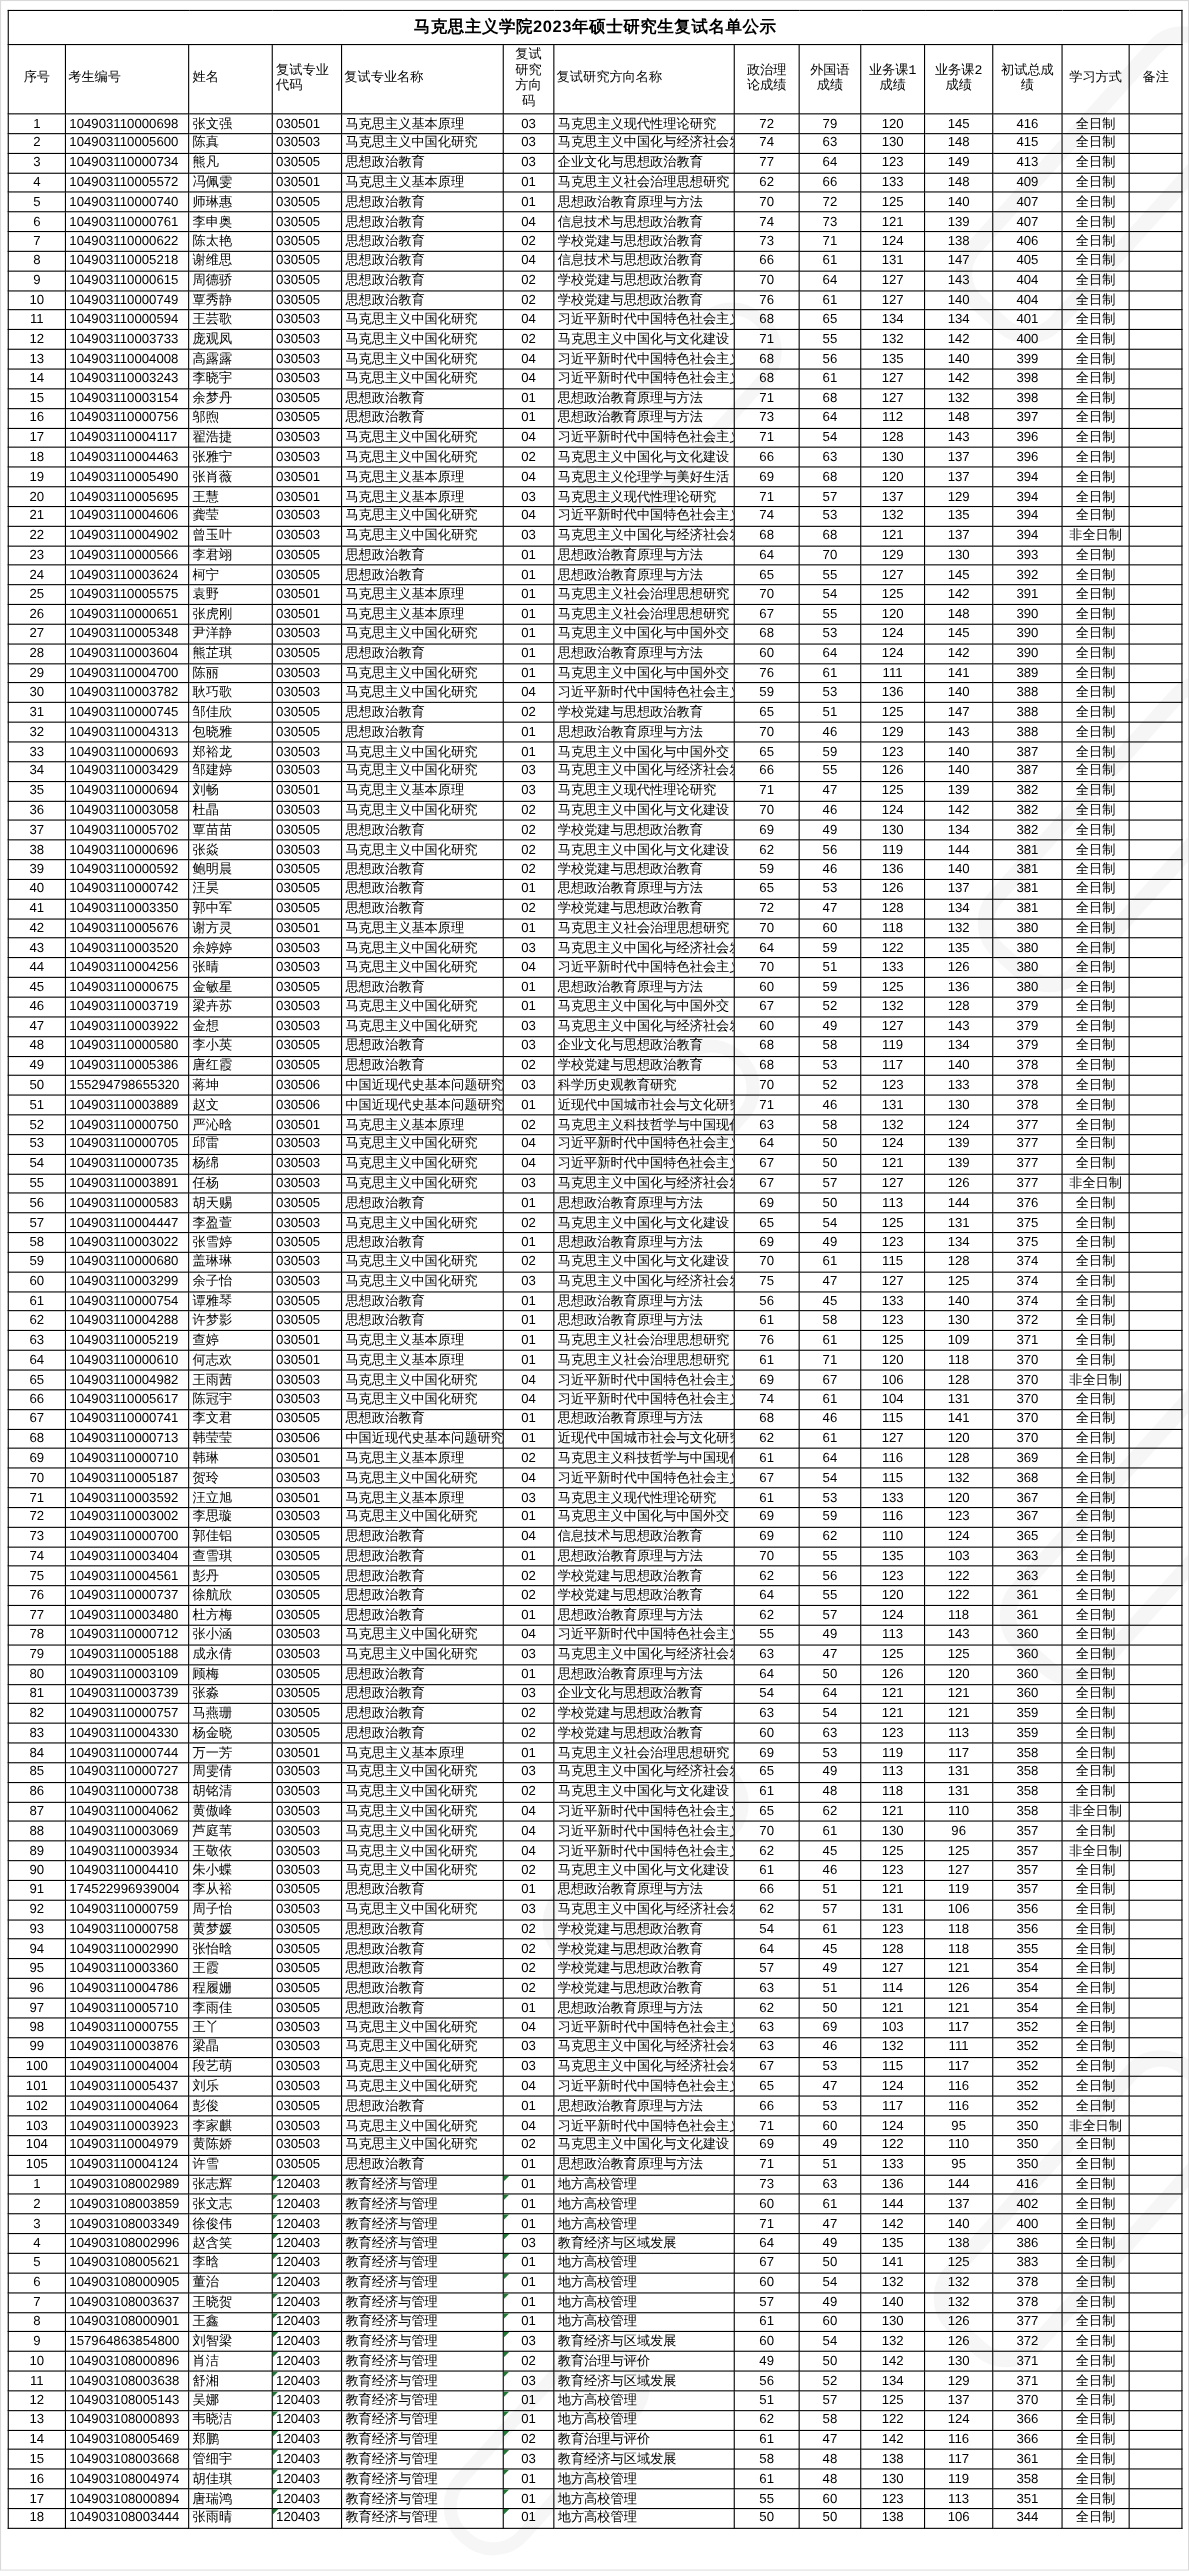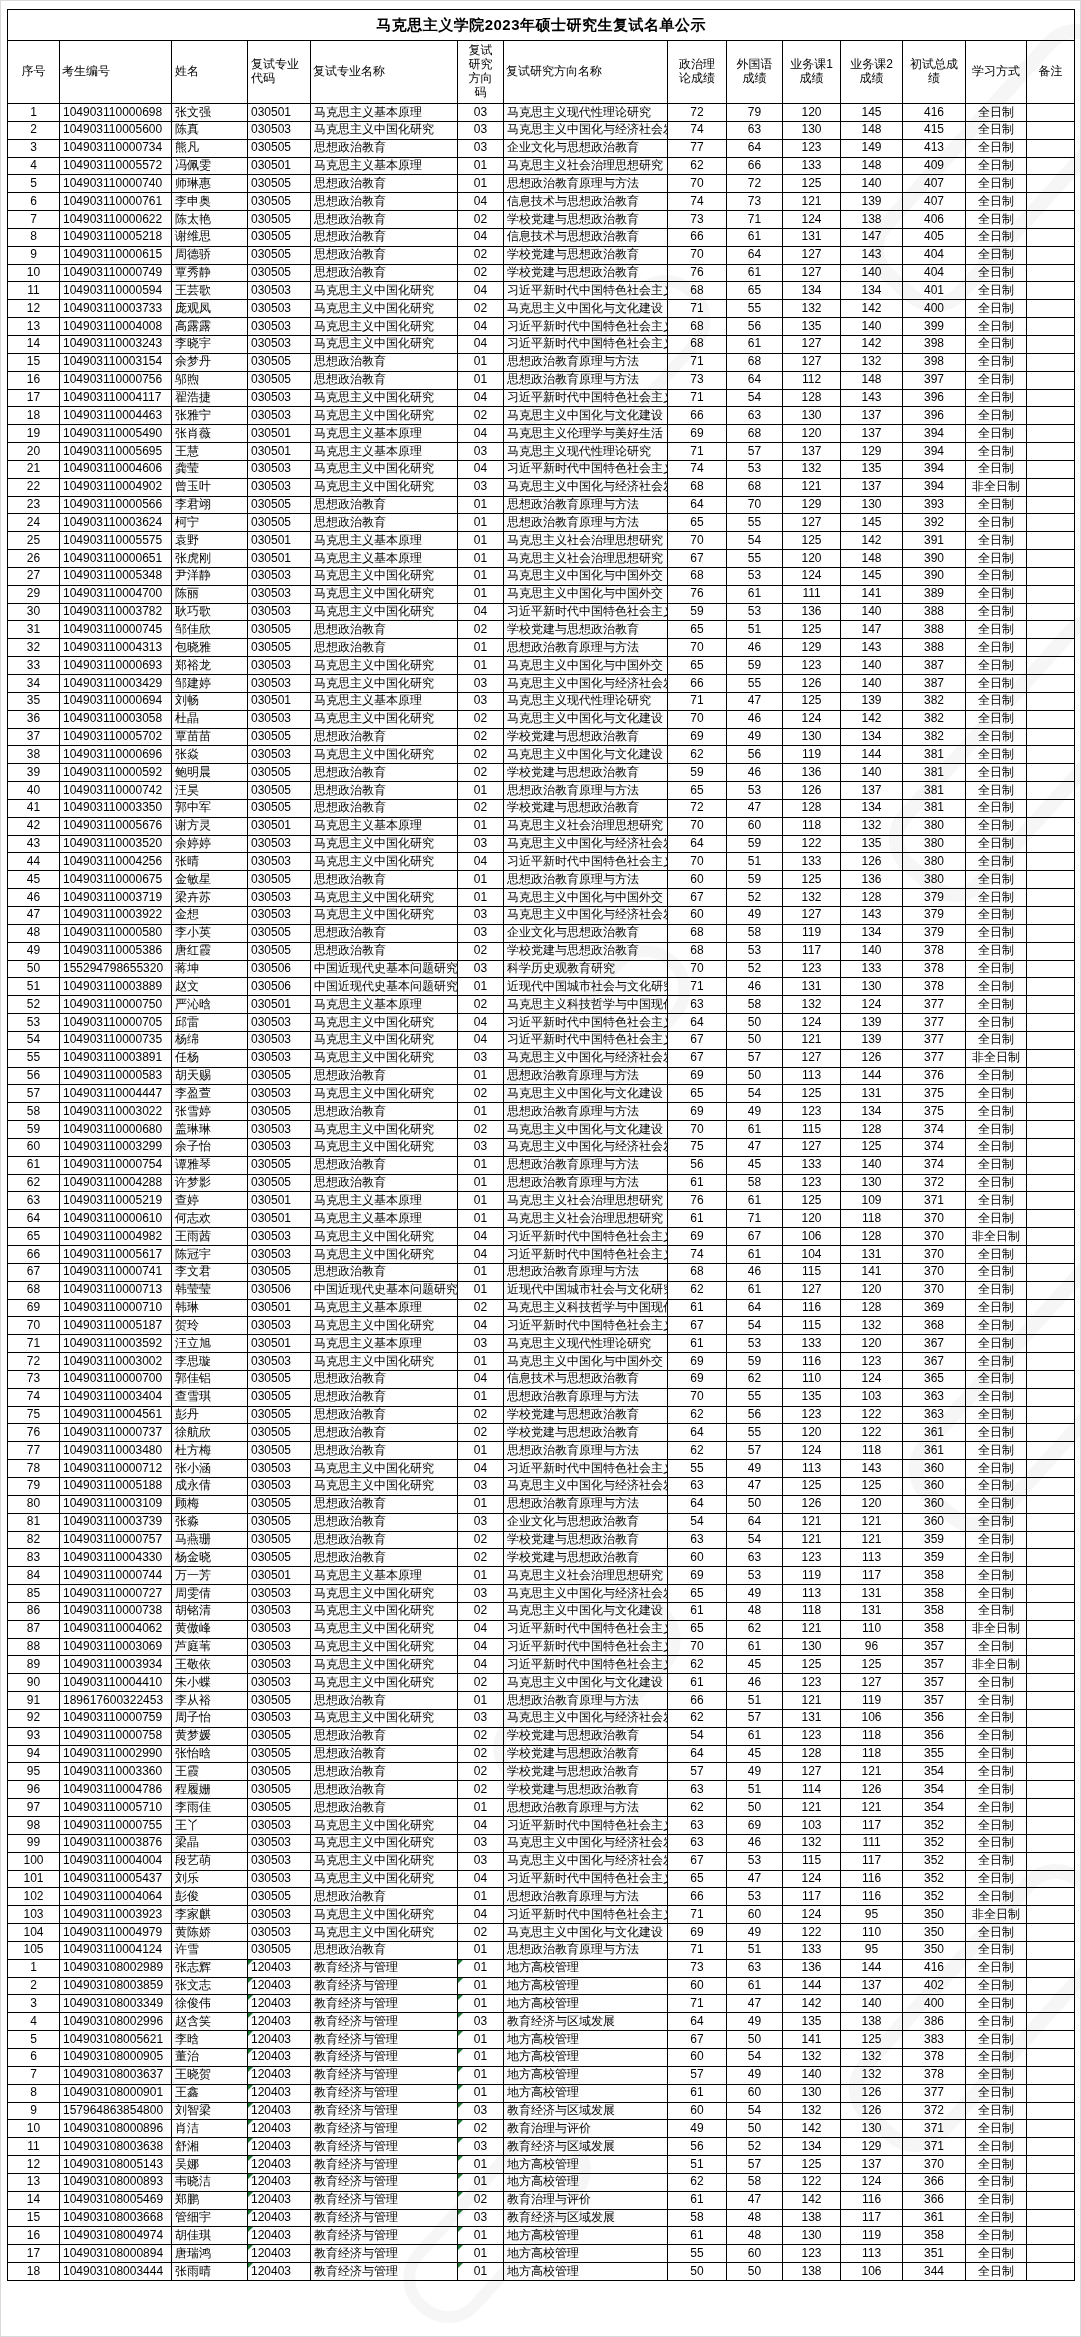--- a/index.html
+++ b/index.html
@@ -15,21 +15,21 @@
   .wm.s2{width:210px;height:64px;border-width:12px;}
   table.results{
     position:absolute;left:7px;top:9px;width:1067px;
     border-collapse:collapse;table-layout:fixed;z-index:1;background:transparent;
   }
   td{border:1px solid #000;padding:0 2px;font-size:12px;line-height:1.15;
      overflow:hidden;white-space:nowrap;text-align:center;vertical-align:middle;}
   tr.title-row{height:31px;}
   td.title{font-size:15px;font-weight:bold;letter-spacing:.5px;}
   tr.header-row{height:63px;}
-  td.th{white-space:normal;word-break:break-all;padding:0 6px;font-size:12px;}
+  td.th{white-space:normal;word-break:break-all;padding:0 6px;font-size:12px;font-family:Liberation Mono, monospace;}
   td.th.wide{padding:0 2px;}
   tr.data-row{height:17.85px;}
   td.c1,td.c3{text-align:left;padding-left:3px;letter-spacing:0;}
   td.c2{text-align:left;padding-left:3px;}
   td.c4,td.c6{text-align:left;padding-left:3px;}
   td.gt{position:relative;margin-top:35px;}
   td.gt::before{content:"";position:absolute;left:0;top:0;width:0;height:0;
     border-top:5px solid #1f7a33;border-right:5px solid transparent;}
 </style>
 </head>
@@ -507,20 +507,36 @@
         <td class="c6">马克思主义中国化与中国外交</td>
         <td class="c7">68</td>
         <td class="c8">53</td>
         <td class="c9">124</td>
         <td class="c10">145</td>
         <td class="c11">390</td>
         <td class="c12">全日制</td>
         <td class="c13"></td>
       </tr>
       <tr class="data-row">
+        <td class="c0">28</td>
+        <td class="c1">104903110003604</td>
+        <td class="c2">熊芷琪</td>
+        <td class="c3">030505</td>
+        <td class="c4">思想政治教育</td>
+        <td class="c5">01</td>
+        <td class="c6">思想政治教育原理与方法</td>
+        <td class="c7">60</td>
+        <td class="c8">64</td>
+        <td class="c9">124</td>
+        <td class="c10">142</td>
+        <td class="c11">390</td>
+        <td class="c12">全日制</td>
+        <td class="c13"></td>
+      </tr>
+      <tr class="data-row">
         <td class="c0">29</td>
         <td class="c1">104903110004700</td>
         <td class="c2">陈丽</td>
         <td class="c3">030503</td>
         <td class="c4">马克思主义中国化研究</td>
         <td class="c5">01</td>
         <td class="c6">马克思主义中国化与中国外交</td>
         <td class="c7">76</td>
         <td class="c8">61</td>
         <td class="c9">111</td>
@@ -1500,21 +1516,21 @@
         <td class="c7">61</td>
         <td class="c8">46</td>
         <td class="c9">123</td>
         <td class="c10">127</td>
         <td class="c11">357</td>
         <td class="c12">全日制</td>
         <td class="c13"></td>
       </tr>
       <tr class="data-row">
         <td class="c0">91</td>
-        <td class="c1">189617600322453</td>
+        <td class="c1">174522996939004</td>
         <td class="c2">李从裕</td>
         <td class="c3">030505</td>
         <td class="c4">思想政治教育</td>
         <td class="c5">01</td>
         <td class="c6">思想政治教育原理与方法</td>
         <td class="c7">66</td>
         <td class="c8">51</td>
         <td class="c9">121</td>
         <td class="c10">119</td>
         <td class="c11">357</td>

